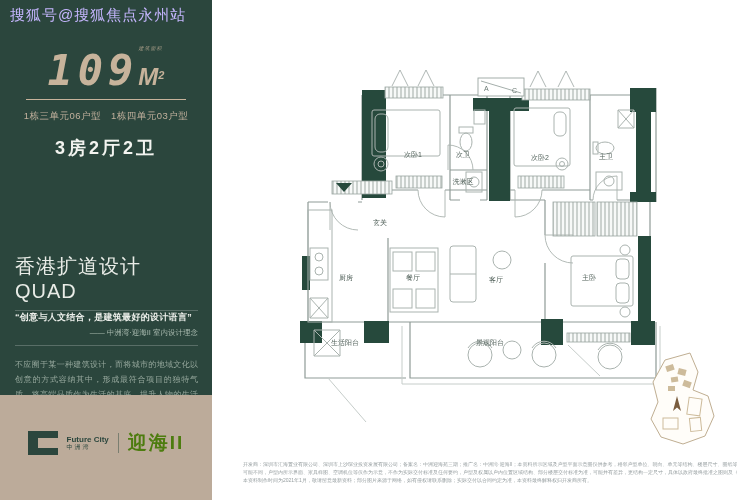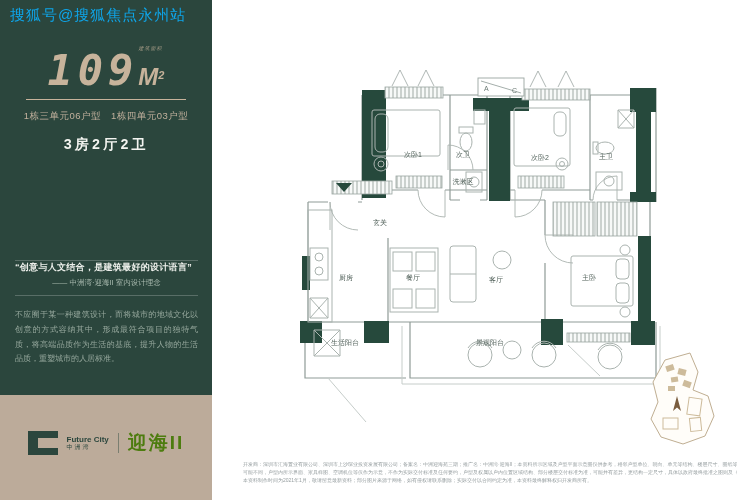--- a/index.html
+++ b/index.html
@@ -1,38 +1,38 @@
 <!DOCTYPE html>
 <html><head>
 <meta charset="utf-8">
 <style>
   html,body{margin:0;padding:0;background:#fff;}
   .stage{position:relative;width:740px;height:500px;overflow:hidden;background:#fff;
          font-family:"Liberation Sans","DejaVu Sans",sans-serif;}
   
   .panel{position:absolute;left:0;top:0;width:212px;height:395px;background:#2b463d;}
   .footer-tan{position:absolute;left:0;top:395px;width:212px;height:105px;background:#bcab9a;}
-  .watermark{position:absolute;left:10px;top:6px;font-size:15px;color:#0ea5e9;
+  .watermark{position:absolute;left:10px;top:6px;font-size:15px;color:#c4b5fd;
              letter-spacing:1px;white-space:nowrap;}
   .title-block{position:absolute;left:0;top:50px;width:212px;text-align:center;color:#c7b39b;}
   .area-line{display:inline-block;position:relative;line-height:1;font-style:italic;}
   .area-num{font-family:"DejaVu Sans Mono","DejaVu Sans",monospace;font-size:42px;font-weight:800;
             letter-spacing:5px;}
   .area-unit{font-size:24px;font-weight:800;position:relative;}
   .area-sup{font-size:11px;font-weight:800;vertical-align:super;}
   .area-note{position:absolute;right:2px;top:-4px;font-size:5px;letter-spacing:1px;color:#c7b39b;opacity:.8;}
   .title-rule{width:160px;margin:7px auto 0;border-top:1px solid #c7b39b;}
   .units-line{margin-top:10px;font-size:9.5px;color:#c2b19d;letter-spacing:.5px;text-align:center;}
   .units-line span{margin:0 5px;}
-  .layout-line{margin-top:13px;font-size:14px;font-weight:bold;color:#f3f4f0;letter-spacing:3px;font-family:Liberation Mono, monospace;}
+  .layout-line{margin-top:13px;font-size:18px;font-weight:bold;color:#f3f4f0;letter-spacing:3px;}
   .design-block{position:absolute;left:15px;top:253px;width:183px;}
   .design-title{font-size:20px;color:#e9ece7;font-weight:500;letter-spacing:1px;}
   .rule{border-top:1px solid rgba(255,255,255,.22);margin-top:7px;}
   .quote{margin-top:0;font-size:9px;font-weight:bold;color:#eef0ec;letter-spacing:.3px;}
-  .quote-source{margin-top:4px;font-size:7.5px;color:#a9baaf;text-align:center;}
+  .quote-source{margin-top:4px;font-size:7.5px;color:#a9baaf;text-align:right;}
   .desc{margin-top:12px;font-size:8px;line-height:1.85;color:#95a79c;text-align:justify;}
   
   .logo-row{position:absolute;left:0;top:430px;width:212px;display:flex;align-items:center;
             justify-content:center;gap:9px;}
   .c-mark{width:30px;height:24px;flex:0 0 auto;}
   .brand-col{display:flex;flex-direction:column;line-height:1.2;}
   .brand-en{font-size:8px;font-weight:bold;color:#2b463d;}
   .brand-cn{font-size:6px;letter-spacing:2px;color:#2b463d;}
   .logo-div{width:1px;height:20px;background:#2b463d;opacity:.45;}
   .product{font-size:19px;font-weight:bold;color:#4d7c0f;letter-spacing:2px;}
@@ -58,20 +58,21 @@
         <span class="area-note">建筑面积</span>
       </div>
       <div class="title-rule"></div>
       <div class="units-line">
         <span>1栋三单元06户型</span><span>1栋四单元03户型</span>
       </div>
       <div class="layout-line">3房2厅2卫</div>
     </div>
 
     <div class="design-block">
+      <div class="design-title">香港扩道设计QUAD</div>
       <div class="rule"></div>
       <div class="quote">“创意与人文结合，是建筑最好的设计语言”</div>
       <div class="quote-source">—— 中洲湾·迎海II 室内设计理念</div>
       <div class="rule"></div>
       <div class="desc">不应囿于某一种建筑设计，而将城市的地域文化以创意的方式容纳其中，形成最符合项目的独特气质，将高端品质作为生活的基底，提升人物的生活品质，重塑城市的人居标准。</div>
     </div>
   </div>
 
   <div class="footer-tan"></div>
   <div class="logo-row">

